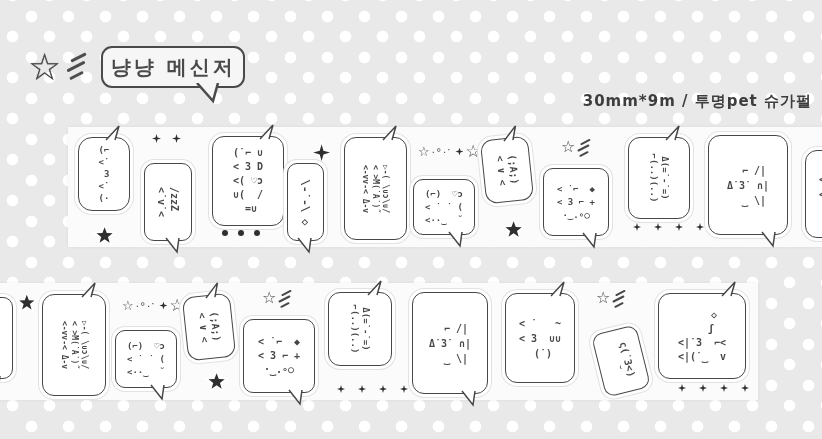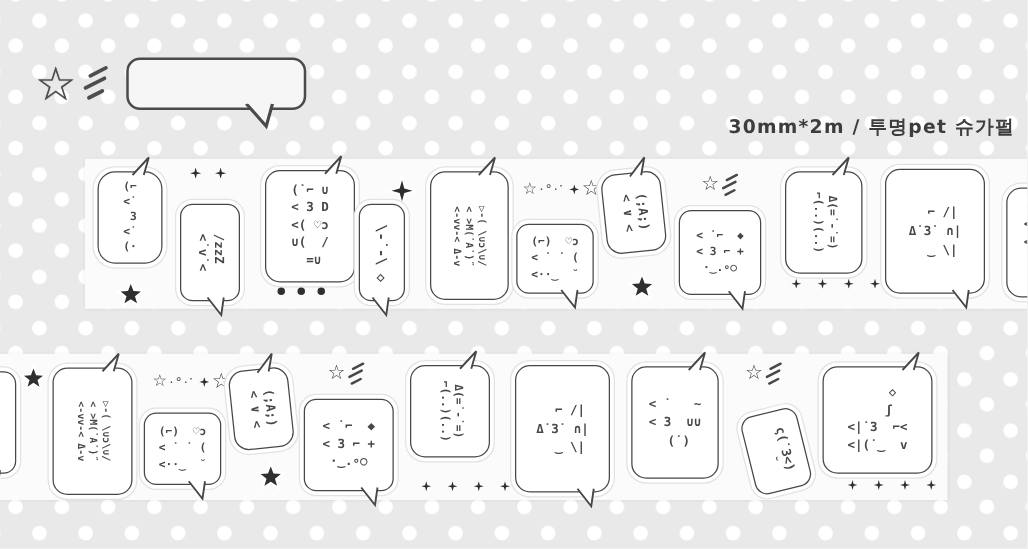--- a/index.html
+++ b/index.html
@@ -58,27 +58,28 @@
 <div id="screen">
 
   <div id="brand">
     <span id="brand-star">☆</span>
     <span id="brand-lines">
         <i></i>
         <i></i>
         <i></i>
       </span>
     <div id="brand-bubble">
+      <span>냥냥 메신저</span>
       <svg id="brand-tail" width="30" height="22">
         <path d="M4 0 L20 18 L25 0" fill="#f6f6f6" stroke="#4a4a4a" stroke-width="2.5"></path>
       </svg>
     </div>
   </div>
 
-  <div id="size-info">30mm*2m / 투명pet 슈가펄</div>
+  <div id="size-info">30mm*9m / 투명pet 슈가펄</div>
 
 <div class="strip" style="left: 68px; top: 127px; width: 754px; height: 120px;">
       <div class="bubble" style="left: 10px; top: 10px; width: 50px; height: 72px; border-radius: 14px;">
         <svg width="20" height="17" class="tail" style="top:-14px;right:6px">
           <path d="M3 16 L16 2 L12 16" fill="#ffffff" stroke="#474747" stroke-width="1.5"></path>
         </svg>
         <div class="kwrap">
           <div class="klines" style="font-size: 9px; line-height: 12px;">
             <div class="kline">(⌐</div>
             <div class="kline">&lt;˙</div>

